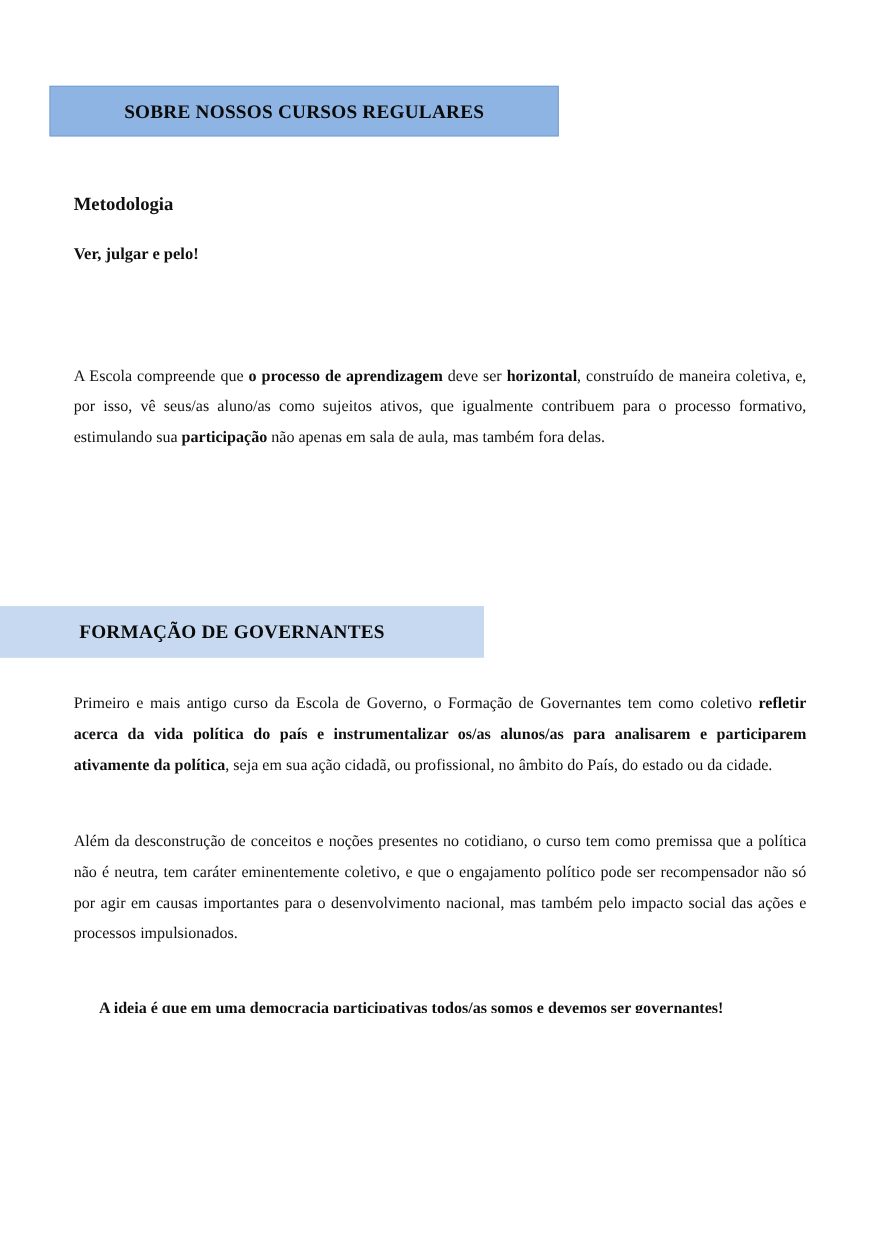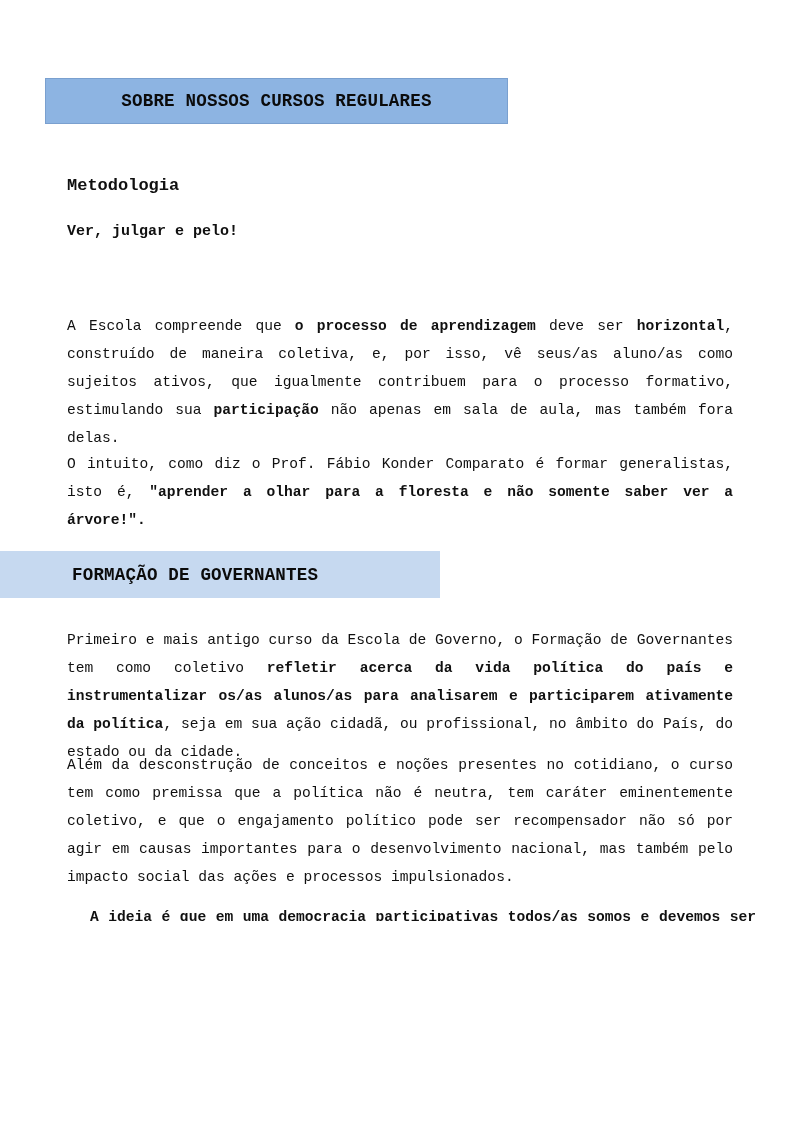--- a/index.html
+++ b/index.html
@@ -6,21 +6,21 @@
     margin: 0;
     padding: 0;
     background: #ffffff;
   }
   .page {
     position: relative;
     width: 800px;
     height: 921px;
     background: #ffffff;
     overflow: hidden;
-    font-family: Liberation Mono, monospace;
+    font-family: Liberation Serif, serif;
     color: #101010;
   }
   .banner {
     position: absolute;
     display: flex;
     align-items: center;
     box-sizing: border-box;
     font-weight: bold;
     font-size: 17.5px;
     letter-spacing: 0.2px;
@@ -64,21 +64,21 @@
     position: absolute;
     left: 67px;
     width: 666px;
     margin: 0;
     font-size: 14.6px;
     line-height: 28px;
     text-align: justify;
   }
   .para strong { font-weight: bold; }
   .p1 { top: 254px; }
-  .p2 { top: 312px; }
+  .p2 { top: 328px; }
   .p3 { top: 450px; }
   .p4 { top: 626px; }
   .p5 { top: 751px; }
   .p6 { top: 903px; margin-left: 23px; }
   .bottom-strip {
     position: absolute;
     left: 0;
     top: 1121px;
     width: 127px;
     height: 11px;
@@ -94,21 +94,20 @@
     <span>SOBRE NOSSOS CURSOS REGULARES</span>
   </div>
 
   <h2 class="heading">Metodologia</h2>
 
   <h3 class="subheading">Ver, julgar e pelo!</h3>
 
 
   <p class="para p2"><span>A Escola compreende que </span><strong>o processo de aprendizagem</strong><span> deve ser </span><strong>horizontal</strong><span>, construído de maneira coletiva, e, por isso, vê seus/as aluno/as como sujeitos ativos, que igualmente contribuem para o processo formativo, estimulando sua </span><strong>participação</strong><span> não apenas em sala de aula, mas também fora delas.</span></p>
 
-  <p class="para p3"><span>O intuito, como diz o Prof. Fábio Konder Comparato é formar generalistas, isto é, </span><strong>"aprender a olhar para a floresta e não somente saber ver a árvore!".</strong></p>
 
   <div class="banner banner-2">
     <span>FORMAÇÃO DE GOVERNANTES</span>
   </div>
 
   <p class="para p4"><span>Primeiro e mais antigo curso da Escola de Governo, o Formação de Governantes tem como coletivo </span><strong>refletir acerca da vida política do país e instrumentalizar os/as alunos/as para analisarem e participarem ativamente da política</strong><span>, seja em sua ação cidadã, ou profissional, no âmbito do País, do estado ou da cidade.</span></p>
 
   <p class="para p5"><span>Além da desconstrução de conceitos e noções presentes no cotidiano, o curso tem como premissa que a política não é neutra, tem caráter eminentemente coletivo, e que o engajamento político pode ser recompensador não só por agir em causas importantes para o desenvolvimento nacional, mas também pelo impacto social das ações e processos impulsionados.</span></p>
 
   <p class="para p6"><strong>A ideia é que em uma democracia participativas todos/as somos e devemos ser governantes!</strong></p>

